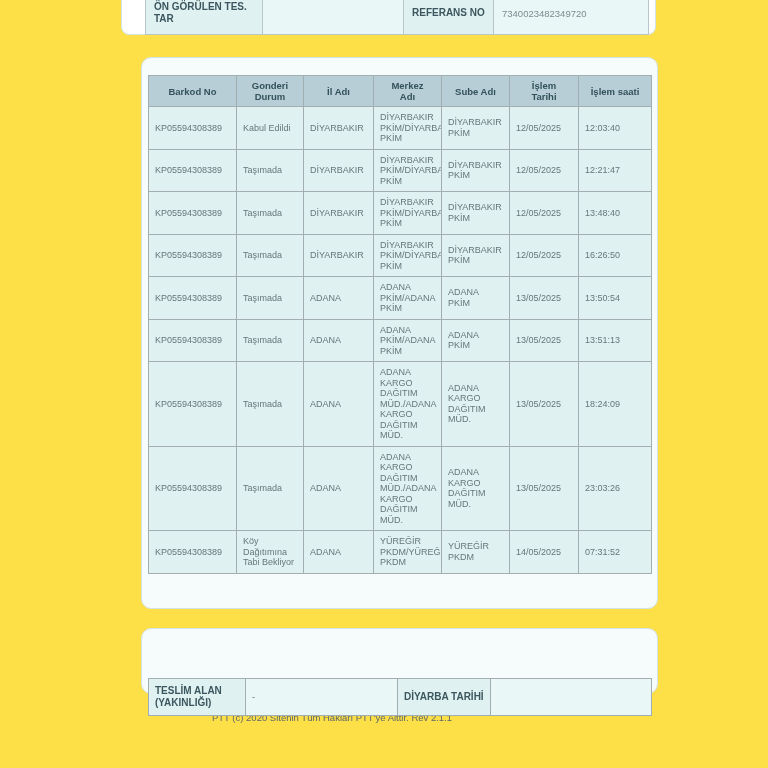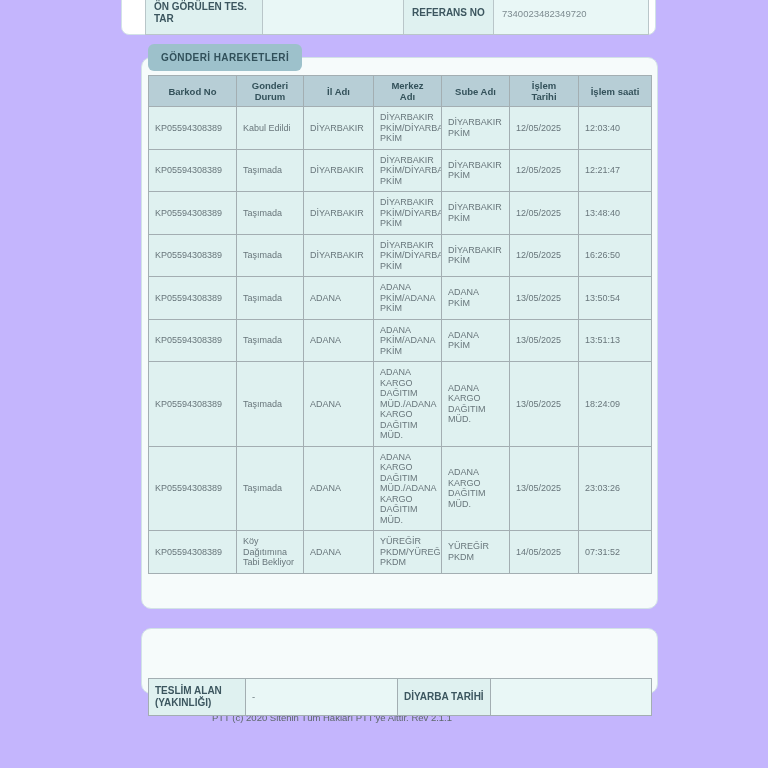--- a/index.html
+++ b/index.html
@@ -3,21 +3,21 @@
 <meta charset="utf-8">
 <style>
   :root{
     --section_tab_bg:#9dc1cb; --section_tab_text:#31505a;
     --table_header_bg:#b7ced6; --table_header_text:#33515a;
     --cell_bg:#dff1f0; --cell_bg_light:#e9f7f6;
     --grid_border:#a3aeb2; --box_border:#d2e2e6; --box_bg:#f6fbfb;
     --body_text:#68767b; --label_text:#3c565f;
   }
   html,body{margin:0;padding:0;background:#fff;}
-  .page{position:relative;width:768px;height:768px;background:#c4b5fd;overflow:hidden;
+  .page{position:relative;width:768px;height:768px;background:#fde047;overflow:hidden;
         font-family:"Liberation Sans","DejaVu Sans",sans-serif;}
 
   
   .top-box{position:absolute;left:121px;top:-14px;width:533px;height:47px;
            border:1px solid var(--box_border);border-radius:8px;background:#fff;}
   .top-table{position:absolute;left:145px;top:-9px;width:503px;border-collapse:collapse;table-layout:fixed;}
   .top-table td{border:1px solid #b9c6c9;height:36px;padding:3px 8px;vertical-align:middle;
                 font-size:9.5px;white-space:pre-line;}
   .top-table td.lbl{background:var(--cell_bg);color:var(--label_text);font-weight:bold;
                     font-size:10px;line-height:12px;}
@@ -68,21 +68,20 @@
       <td class="lbl">ÖN GÖRÜLEN TES.
 TAR</td>
       <td class="val"></td>
       <td class="lbl">REFERANS NO</td>
       <td class="val">7340023482349720</td>
     </tr>
   </tbody>
     </table>
 
   <div class="section-box movements-box"></div>
-  <div class="section-tab movements-tab">GÖNDERİ HAREKETLERİ</div>
   <table class="grid movements-table">
     <colgroup>
       <col style="width:88px">
         <col style="width:67px">
         <col style="width:70px">
         <col style="width:68px">
       <col style="width:68px">
         <col style="width:69px">
         <col style="width:73px">
     </colgroup>

